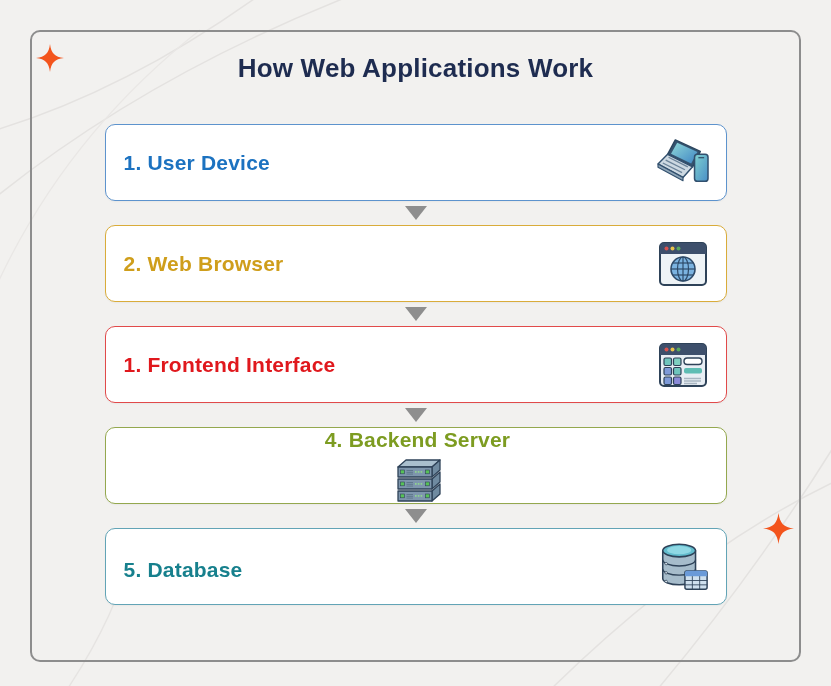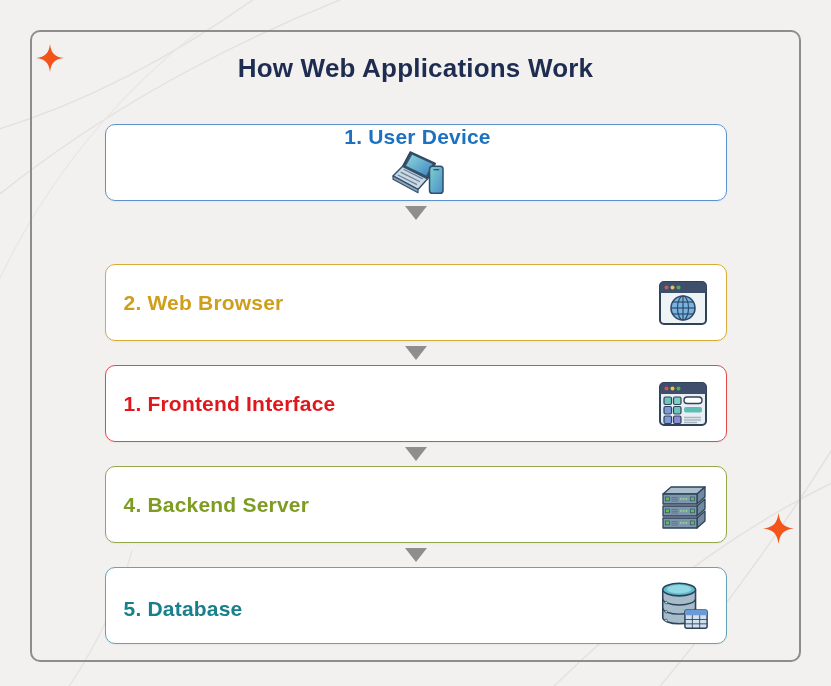--- a/index.html
+++ b/index.html
@@ -74,21 +74,21 @@
 </svg>
 <svg class="sparkle s2" viewBox="0 0 24 24">
   <path d="M12 0 C13 8 16 11 24 12 C16 13 13 16 12 24 C11 16 8 13 0 12 C8 11 11 8 12 0 Z" fill="#f3541c"></path>
 </svg>
 
 <div class="container">
   <h1 class="title">How Web Applications Work</h1>
 
   <div class="flow">
 
-    <div class="card" style="border-color: rgb(93, 147, 205); flex-direction: column;">
+    <div class="card" style="border-color: rgb(93, 147, 205);">
       <span class="step-label" style="color: rgb(28, 114, 192);">1. User Device</span>
       <span class="icon">
         <svg viewBox="0 0 60 52" width="58" height="50">
           <defs>
             <linearGradient id="scr1" x1="0" y1="0" x2="1" y2="1">
               <stop offset="0" stop-color="#8fd8d8"></stop>
                 <stop offset="1" stop-color="#3f85c4"></stop>
             </linearGradient>
             <linearGradient id="ph1" x1="0" y1="0" x2="1" y2="1">
               <stop offset="0" stop-color="#7fd0cf"></stop>
@@ -107,21 +107,21 @@
           <rect x="42" y="17" width="14" height="28" rx="3" fill="url(#ph1)" stroke="#32506e" stroke-width="1.6"></rect>
           <line x1="46" y1="20.5" x2="52" y2="20.5" stroke="#2c465f" stroke-width="1.2"></line>
         </svg>
       </span>
     </div>
 
     <div class="arrow-gap">
         <div class="arrow-down"></div>
       </div>
 
-    <div class="card" style="border-color: rgb(217, 172, 58); margin-top: 39px;">
+    <div class="card" style="border-color: rgb(217, 172, 58);">
       <span class="step-label" style="color: rgb(207, 158, 27);">2. Web Browser</span>
       <span class="icon">
         <svg viewBox="0 0 52 52" width="52" height="52">
           <rect x="3" y="5" width="46" height="42" rx="4" fill="#eef3f6" stroke="#2e4258" stroke-width="2"></rect>
           <path d="M3,9 a4,4 0 0 1 4,-4 h38 a4,4 0 0 1 4,4 v7 h-46 Z" fill="#3d4f6b"></path>
           <circle cx="9.5" cy="10.5" r="2" fill="#d9534f"></circle>
             <circle cx="15.5" cy="10.5" r="2" fill="#e8c24a"></circle>
             <circle cx="21.5" cy="10.5" r="2" fill="#57a85c"></circle>
           <circle cx="26" cy="31" r="12" fill="#7bb3e0" stroke="#2e4a68" stroke-width="1.6"></circle>
           <ellipse cx="26" cy="31" rx="5.5" ry="12" fill="none" stroke="#2e4a68" stroke-width="1.2"></ellipse>
@@ -162,21 +162,21 @@
               <line x1="27" y1="44.5" x2="40" y2="44.5"></line>
           </g>
         </svg>
       </span>
     </div>
 
     <div class="arrow-gap">
         <div class="arrow-down"></div>
       </div>
 
-    <div class="card" style="border-color: rgb(148, 168, 78);">
+    <div class="card" style="border-color: rgb(148, 168, 78); flex-direction: column;">
       <span class="step-label" style="color: rgb(125, 156, 33);">4. Backend Server</span>
       <span class="icon">
         <svg viewBox="0 0 52 52" width="52" height="52">
           <g stroke="#2e4258" stroke-width="1.3" stroke-linejoin="round">
             <polygon points="40,39 48,32 48,42 40,49" fill="#6f8aa0"></polygon>
             <rect x="6" y="39" width="34" height="10" fill="#7e96ad"></rect>
             <polygon points="40,27 48,20 48,30 40,37" fill="#6f8aa0"></polygon>
             <rect x="6" y="27" width="34" height="10" fill="#7e96ad"></rect>
             <polygon points="6,15 14,8 48,8 40,15" fill="#a9bfce"></polygon>
             <polygon points="40,15 48,8 48,18 40,25" fill="#6f8aa0"></polygon>

